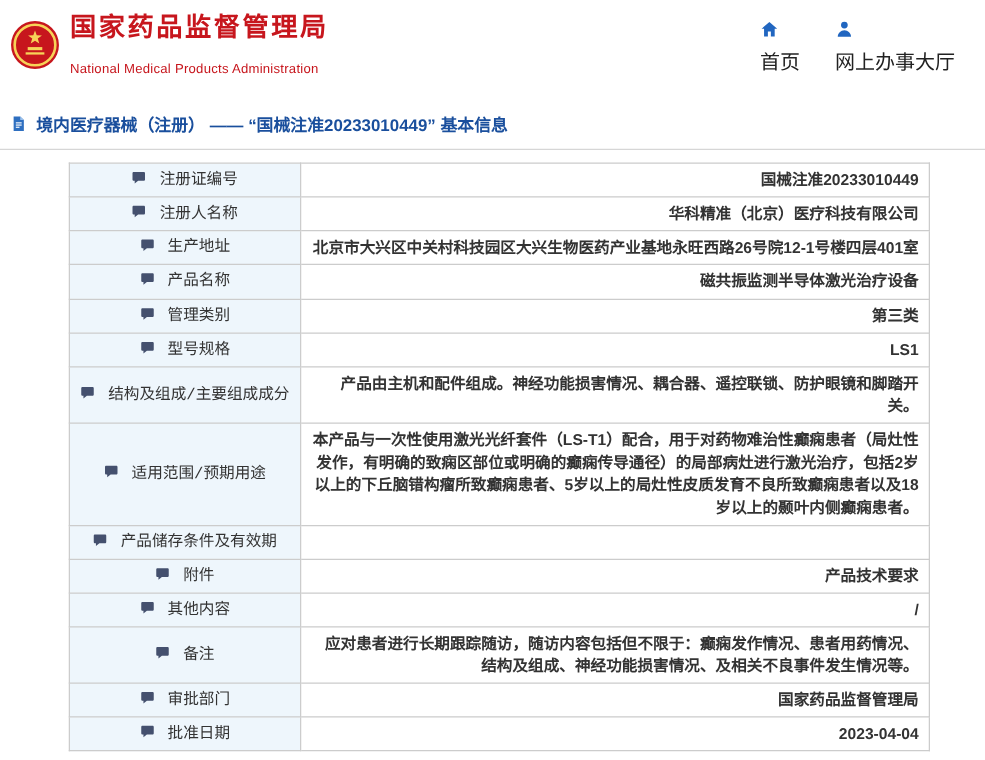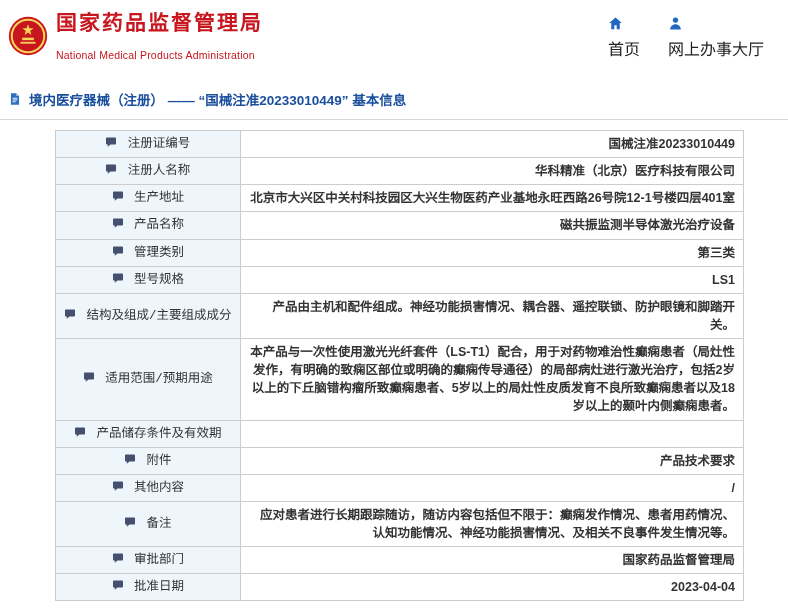--- a/index.html
+++ b/index.html
@@ -308,21 +308,21 @@
   <tr>
     <td class="label-cell">
       <span class="row-icon" hidden="">
         <svg viewBox="0 0 24 24" width="12" height="12" fill="#44506e" aria-hidden="true">
           <path d="M4 3h16c1.1 0 2 .9 2 2v10c0 1.1-.9 2-2 2h-9l-5.5 4.5V17H4c-1.1 0-2-.9-2-2V5c0-1.1.9-2 2-2z"></path>
         </svg>
       </span>
       <span>备注</span>
     </td>
     <td class="value-cell">
-      <span>应对患者进行长期跟踪随访，随访内容包括但不限于：癫痫发作情况、患者用药情况、认知功能情况、神经功能损害情况、及相关不良事件发生情况等。</span>
+      <span>应对患者进行长期跟踪随访，随访内容包括但不限于：癫痫发作情况、患者用药情况、结构及组成、神经功能损害情况、及相关不良事件发生情况等。</span>
       
     </td>
   </tr>
 
   <tr>
     <td class="label-cell">
       <span class="row-icon" hidden="">
         <svg viewBox="0 0 24 24" width="12" height="12" fill="#44506e" aria-hidden="true">
           <path d="M4 3h16c1.1 0 2 .9 2 2v10c0 1.1-.9 2-2 2h-9l-5.5 4.5V17H4c-1.1 0-2-.9-2-2V5c0-1.1.9-2 2-2z"></path>
         </svg>

